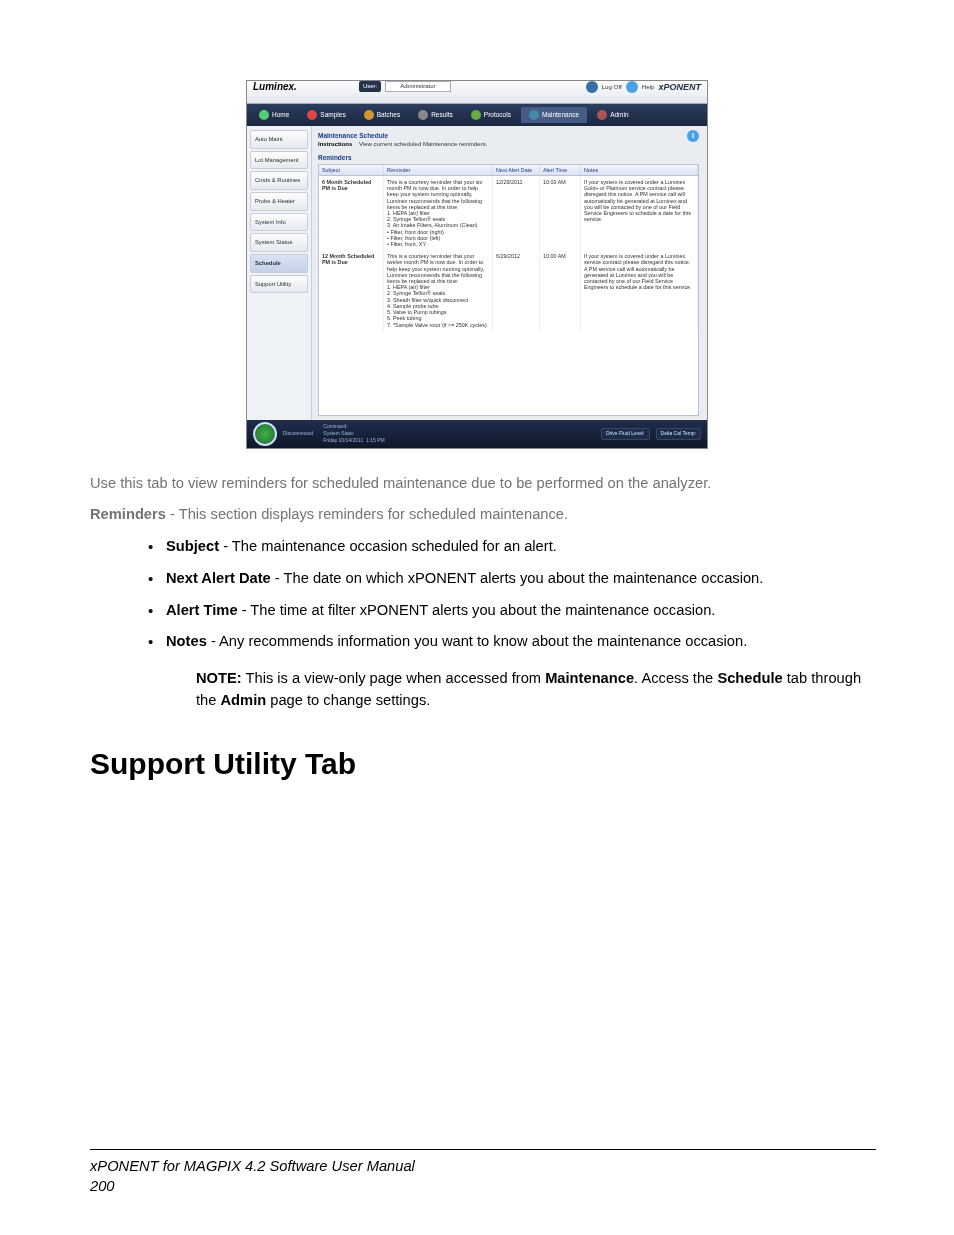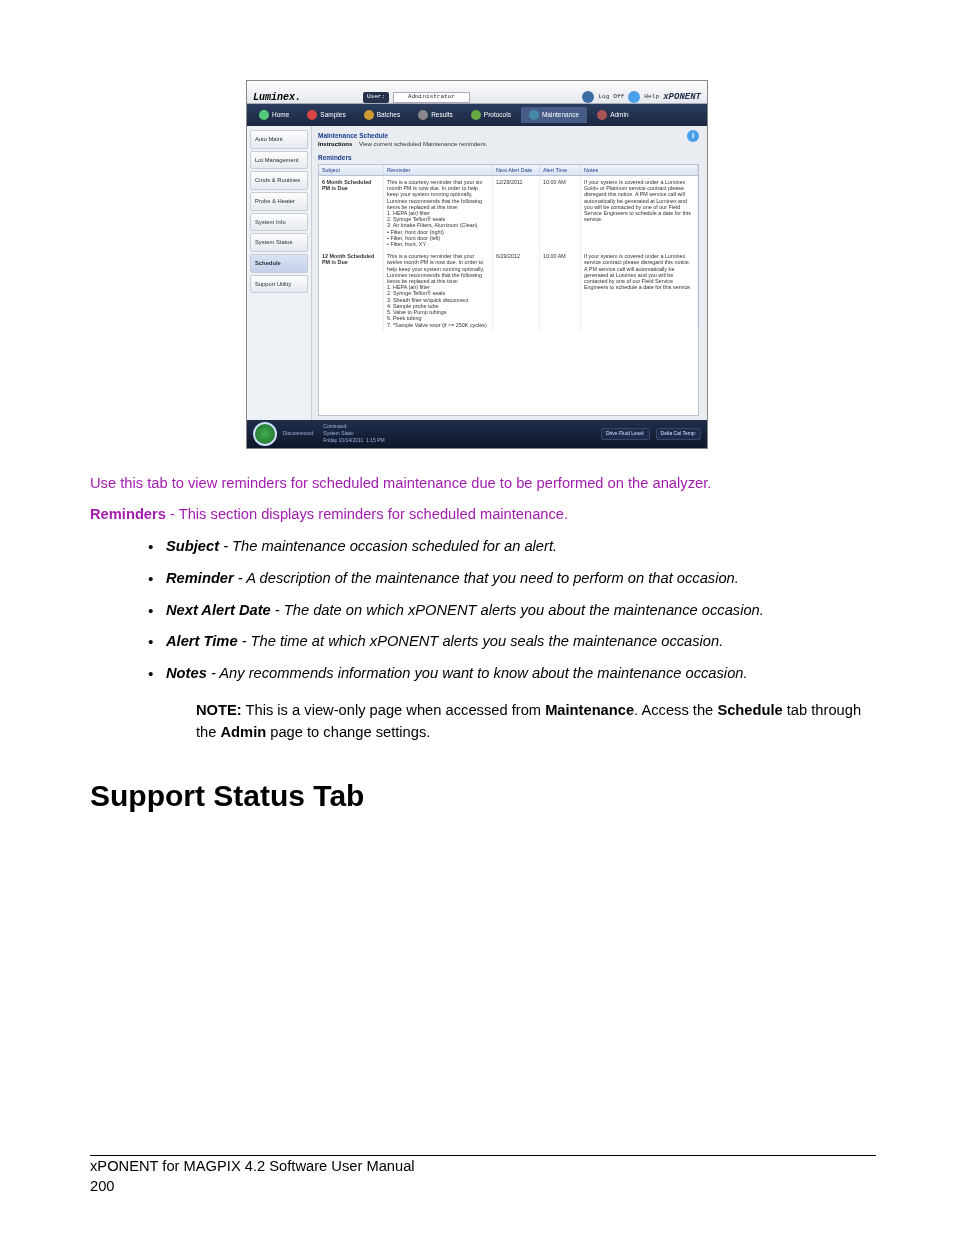--- a/index.html
+++ b/index.html
@@ -28,25 +28,24 @@
     background: #e9edf2;
     font-size: 6.2px;
     line-height: 1.15;
     color: #333;
     position: relative;
   }
   .ss-titlebar {
     background: linear-gradient(#fcfcfc,#e4e8ee);
     height: 22px;
     display: flex;
-    align-items: flex-end;
+    align-items: flex-start;
     padding: 0 6px;
     border-bottom: 1px solid #aab;
     gap: 2px;
-    font-family: Liberation Mono, monospace;
   }
   .ss-logo {
     font-style: italic;
     font-weight: bold;
     font-size: 10px;
     color: #000;
   }
   .ss-user-box {
     margin-left: 60px;
     display:flex;
@@ -116,46 +115,46 @@
   .ss-footer .box{
     background:#1d2c4a;border:1px solid #36476a;padding:2px 4px;border-radius:2px;
     color:#cfe0ff;font-size:5px;
   }
   .ss-footer .sysicon{
     width:20px;height:20px;border-radius:50%;background:radial-gradient(#3fae4e,#1e6b2a);
     border:2px solid #cfe0ff;
   }
 
   .body-text{
-    font-size:14.7px;line-height:1.48;color:#a21caf;margin:10px 0;
+    font-size:14.7px;line-height:1.48;color:#737373;margin:10px 0;
   }
   .indent{}
   ul.doc-list{
     list-style:none;padding:0;margin:8px 0 8px 58px;
   }
   ul.doc-list li{
-    position:relative;padding-left:18px;margin:10px 0;font-size:14.7px;line-height:1.48;font-style:italic;
+    position:relative;padding-left:18px;margin:10px 0;font-size:14.7px;line-height:1.48;
   }
   ul.doc-list li::before{
     content:"•";position:absolute;left:0;top:0;font-size:15px;
   }
   .note-block{
     margin:14px 0 6px 106px;font-size:14.7px;line-height:1.5;
   }
   .note-block .note-label{font-weight:bold;}
   h1.section-title{
     font-size:30px;font-weight:bold;margin:36px 0 12px 0;
   }
   .breadcrumb{
     font-size:14.7px;margin-left:46px;
   }
   .page-footer{
     position:absolute;left:90px;right:78px;bottom:38px;
-    border-top:1px solid #000;
-    font-size:14.7px;line-height:1.4;
+    border-top:1px solid #000;padding-top:6px;
+    font-size:14.7px;line-height:1.4;font-style:italic;
   }
 </style>
 </head>
 <body>
 
 <div class="page">
 
   <div class="screenshot-wrap">
     <div class="screenshot">
       <div class="ss-titlebar">
@@ -283,31 +282,30 @@
   </div>
 
   <p class="body-text" style="margin-left:0">Use this tab to view reminders for scheduled maintenance due to be performed on the analyzer.</p>
 
   <p class="body-text indent">
     <b>Reminders</b><span> - This section displays reminders for scheduled maintenance.</span>
   </p>
 
   <ul class="doc-list">
     <li><b>Subject</b><span> - The maintenance occasion scheduled for an alert.</span></li>
-    <li><b>Reminder</b><span> - A description of the maintenance that you need to perform on that occasion.</span></li>
     <li><b>Next Alert Date</b><span> - The date on which xPONENT alerts you about the maintenance occasion.</span></li>
-    <li><b>Alert Time</b><span> - The time at which xPONENT alerts you seals the maintenance occasion.</span></li>
+    <li><b>Alert Time</b><span> - The time at filter xPONENT alerts you about the maintenance occasion.</span></li>
     <li><b>Notes</b><span> - Any recommends information you want to know about the maintenance occasion.</span></li>
   </ul>
 
   <div class="note-block">
     <span class="note-label">NOTE:</span><span> This is a view-only page when accessed from </span><b>Maintenance</b><span>. Access the </span><b>Schedule</b><span> tab through the </span><b>Admin</b><span> page to change settings.</span>
   </div>
 
-  <h1 class="section-title">Support Status Tab</h1>
+  <h1 class="section-title">Support Utility Tab</h1>
 
 
   <div class="page-footer">
     <div>xPONENT for MAGPIX 4.2 Software User Manual</div>
     <div>200</div>
   </div>
 
 </div>
 
 </body></html>

